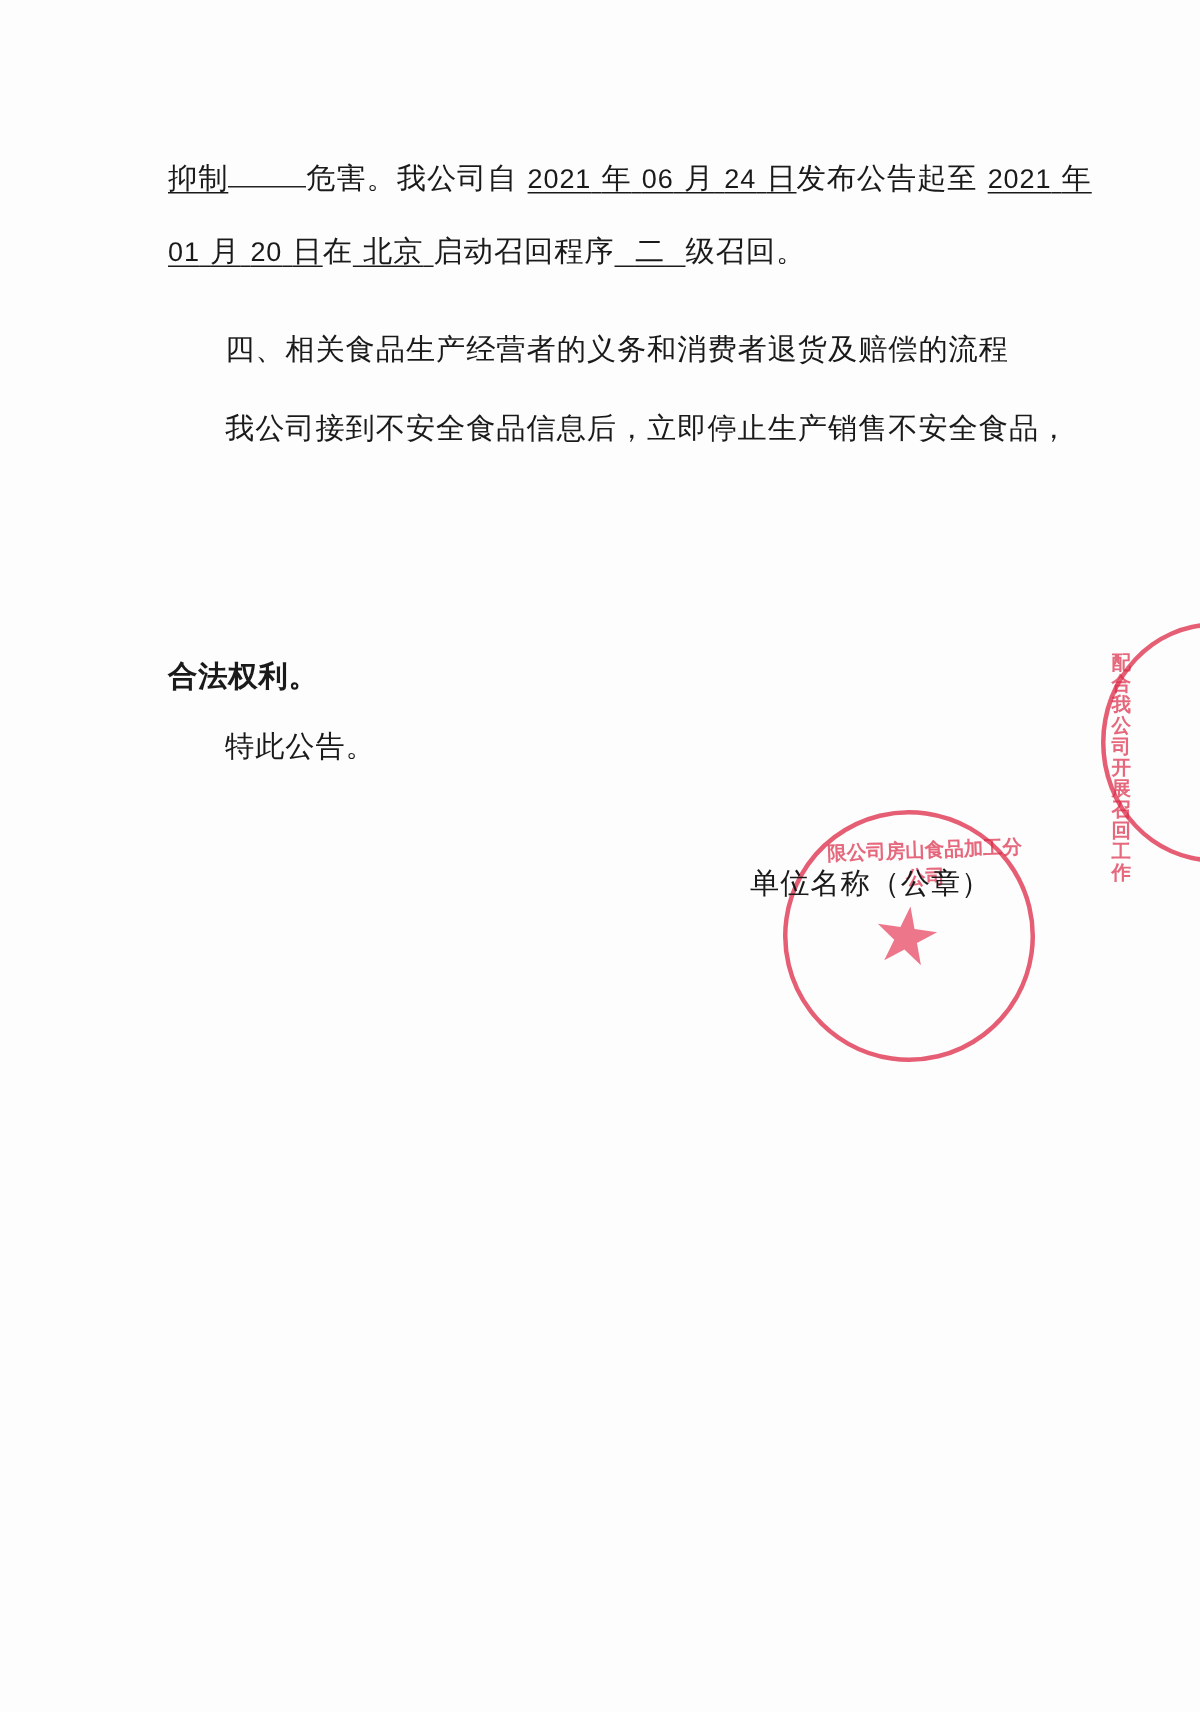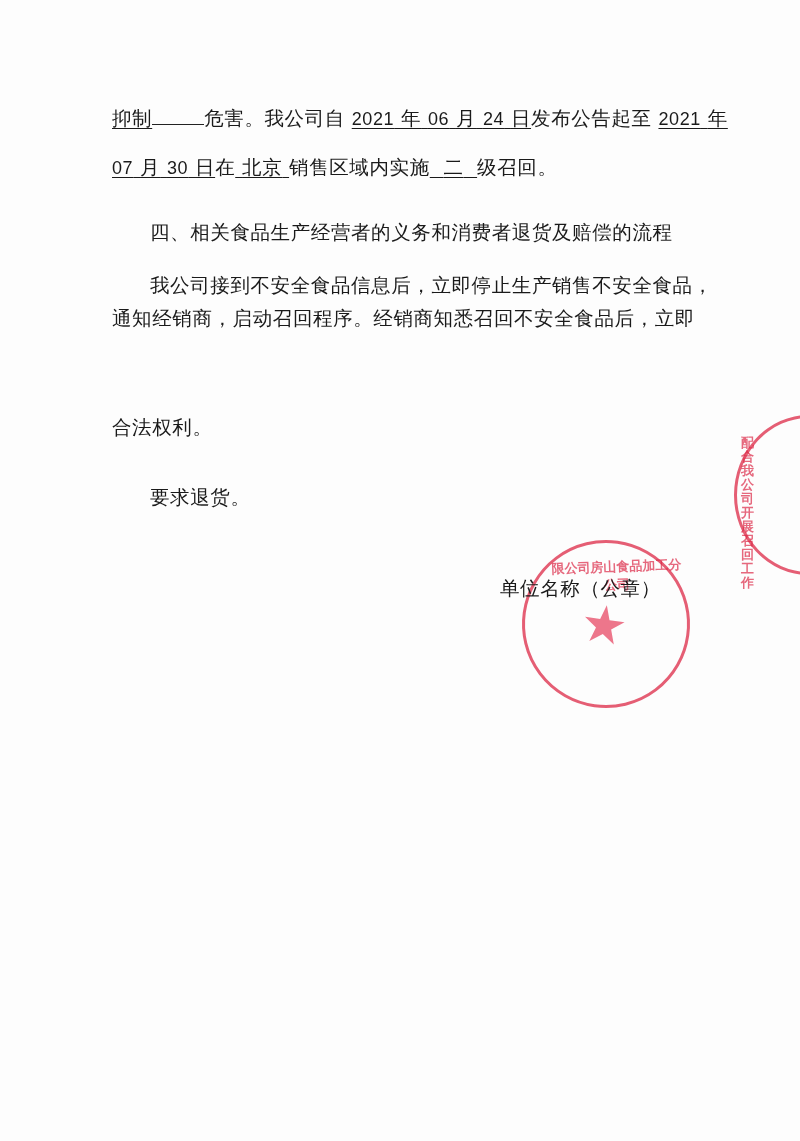--- a/index.html
+++ b/index.html
@@ -87,30 +87,29 @@
 
 <div class="page">
 
   <div class="line" style="top:106px;">
     <span class="u">抑制</span><span class="blank" style="width:52px;"></span><span>危害。我公司自</span>
     <span class="u"><span class="sans">2021</span> <span>年</span> <span class="sans">06</span> <span>月</span> <span class="sans">24</span> <span>日</span></span><span>发布公告起至</span>
     <span class="u"><span class="sans">2021</span> <span>年</span></span>
   </div>
 
   <div class="line" style="top:156px;">
-    <span class="u"><span class="sans">07</span> <span>月</span> <span class="sans">30</span> <span>日</span></span><span>在</span><span class="u">&nbsp;<span>北京</span>&nbsp;</span><span>销售区域内实施</span><span class="u">&nbsp;&nbsp;<span>二</span>&nbsp;&nbsp;</span><span>级召回。</span>
+    <span class="u"><span class="sans">01</span> <span>月</span> <span class="sans">20</span> <span>日</span></span><span>在</span><span class="u">&nbsp;<span>北京</span>&nbsp;</span><span>启动召回程序</span><span class="u">&nbsp;&nbsp;<span>二</span>&nbsp;&nbsp;</span><span>级召回。</span>
   </div>
 
   <div class="line indent" style="top:274px;">我公司接到不安全食品信息后，立即停止生产销售不安全食品，</div>
 
   <div class="line indent" style="top:221px;">四、相关食品生产经营者的义务和消费者退货及赔偿的流程</div>
-  <div class="line" style="top:307px;">通知经销商，启动召回程序。经销商知悉召回不安全食品后，立即</div>
-  <div class="line" style="top:416px;">合法权利。</div>
+  <div class="line" style="top:439px;font-weight:bold;">合法权利。</div>
 
-  <div class="line indent" style="top:486px;">要求退货。</div>
+  <div class="line indent" style="top:486px;">特此公告。</div>
 
   <div class="stamp stamp-main">
     <div class="stamp-text" style="left:20px; top:14px; width:130px; text-align:center; transform: rotate(-10deg); letter-spacing:0px; font-size:13px;">限公司房山食品加工分公司</div>
     <div class="stamp-star" style="left:56px; top:56px;">★</div>
   </div>
 
   <div class="stamp stamp-edge">
     <div class="stamp-text" style="left:4px; top:18px; width:20px; font-size:13px; line-height:14px; white-space:normal; word-break:break-all;">配合我公司开展召回工作</div>
   </div>
 

